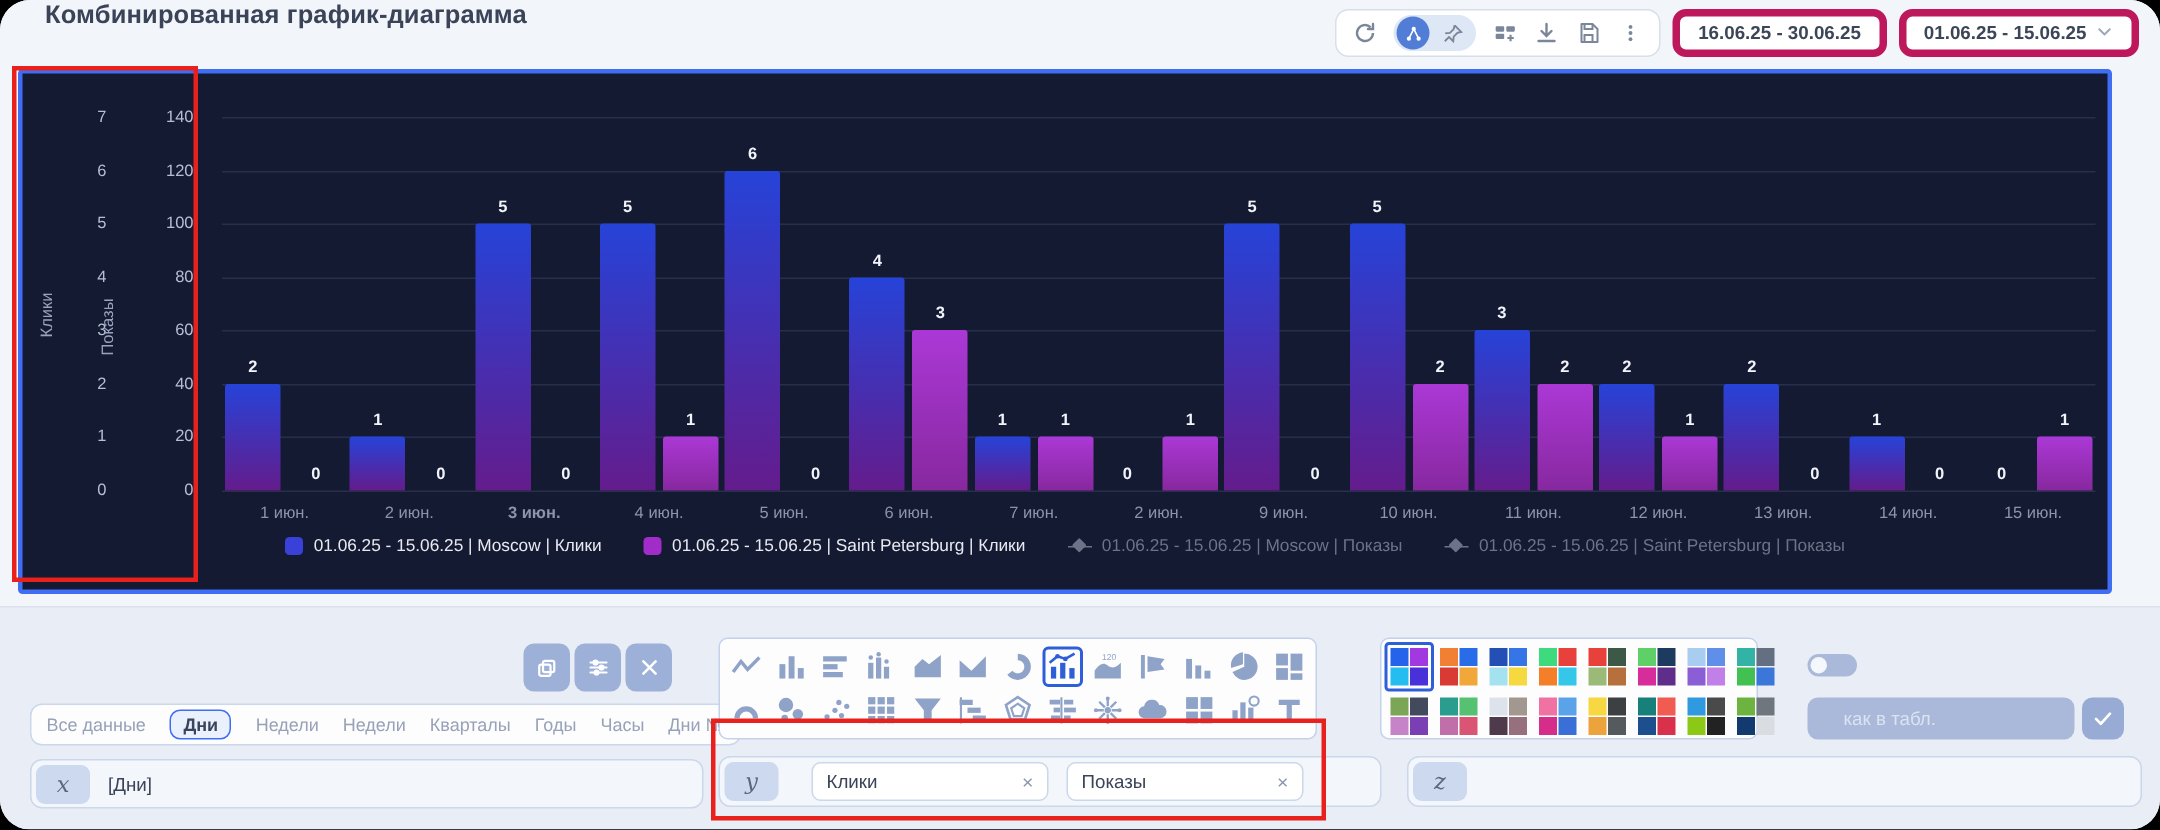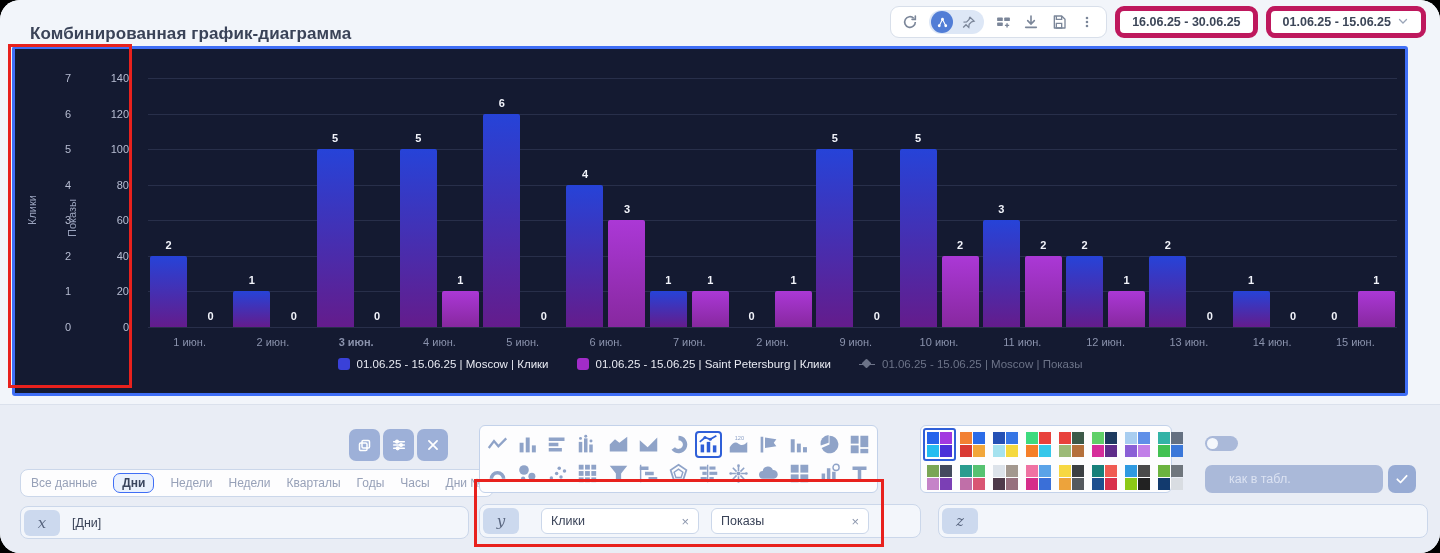--- a/index.html
+++ b/index.html
@@ -1,20 +1,20 @@
 <!DOCTYPE html>
 <html><head>
 <meta charset="utf-8">
 <style>
   html,body{margin:0;padding:0;background:#000;font-family:"Liberation Sans",sans-serif;}
   .stage{position:relative;width:1440px;height:553px;background:#000;overflow:hidden;}
   .card{position:absolute;inset:0;background:#f2f5fa;border-radius:20px;overflow:hidden;}
 
   
-  .header{position:absolute;left:0;top:0;width:100%;height:44px;background:#f2f5fa;display:flex;align-items:flex-end;}
+  .header{position:absolute;left:0;top:0;width:100%;height:44px;background:#f2f5fa;display:flex;align-items:flex-start;}
   .title{margin-left:30px;font-size:17px;font-weight:700;color:#3a4358;letter-spacing:.1px;}
   .header-right{position:absolute;right:14px;top:6px;display:flex;gap:8px;align-items:center;}
   .tool-group{display:flex;align-items:center;gap:10px;background:#fff;border:1px solid #d8dfea;border-radius:9px;padding:4px 10px;height:32px;box-sizing:border-box;}
   .tool-icon{width:18px;height:18px;color:#7b8699;display:flex;align-items:center;justify-content:center;}
   .pill{display:flex;align-items:center;gap:6px;background:#dde7f6;border-radius:14px;padding:1px 7px 1px 2px;}
   .blue-circle{width:22px;height:22px;border-radius:50%;background:#517dd6;color:#fff;display:flex;align-items:center;justify-content:center;}
   .date-btn{display:flex;align-items:center;gap:6px;background:#fff;border:5px solid #be185d;border-radius:9px;height:32px;box-sizing:border-box;padding:0 12px;font-size:12.5px;font-weight:700;color:#3c4658;}
   .chev{color:#9aa5b8;}
 
   
@@ -241,20 +241,27 @@
               <div class="sw" style="background: rgb(162, 44, 201);"></div>
               <span>01.06.25 - 15.06.25 | Saint Petersburg | Клики</span>
             </div>
             <div class="legend-item off">
               <div class="lmark">
                 <div class="line"></div>
                 <div class="dia"></div>
               </div>
               <span>01.06.25 - 15.06.25 | Moscow | Показы</span>
             </div>
+            <div class="legend-item off">
+              <div class="lmark">
+                <div class="line"></div>
+                <div class="dia"></div>
+              </div>
+              <span>01.06.25 - 15.06.25 | Saint Petersburg | Показы</span>
+            </div>
           </div>
         </div>
     </div>
 
     <div class="builder">
       <div class="sq-btn" style="left:349px">
         <svg width="15" height="15" viewBox="0 0 24 24" fill="none" stroke="currentColor" stroke-width="2.4">
             <rect x="8" y="4" width="12" height="12" rx="2"></rect>
             <rect x="4" y="8" width="12" height="12" rx="2"></rect>
           </svg>

